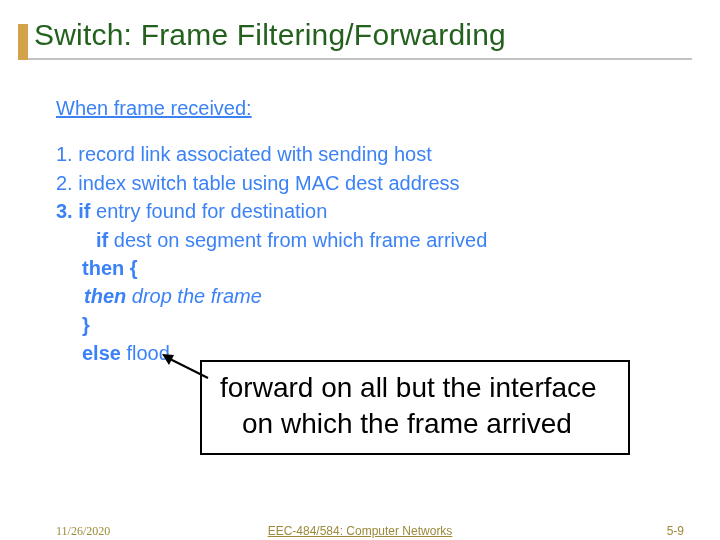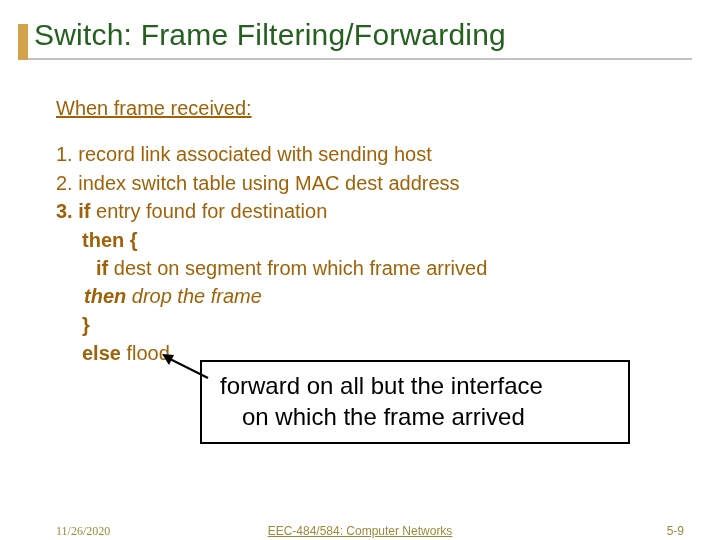--- a/index.html
+++ b/index.html
@@ -44,21 +44,21 @@
     margin-top: 6px;
     height: 2px;
     background: #c2c2c2;
   }
   .content {
     position: absolute;
     top: 94px;
     left: 56px;
     right: 50px;
     font-size: 20px;
-    color: #a16207;
+    color: #3b82f6;
     line-height: 1.42;
   }
   .received {
     text-decoration: underline;
     margin-bottom: 18px;
   }
   .step {
     margin: 0;
   }
   .indent1 { margin-left: 26px; }
@@ -69,21 +69,21 @@
     margin-left: 26px;
   }
   .callout-wrap {
     position: absolute;
     top: 360px;
     left: 200px;
   }
   .callout-box {
     border: 2px solid #000;
     padding: 8px 18px 10px 18px;
-    font-size: 24px;
+    font-size: 28px;
     line-height: 1.3;
     width: 390px;
     text-align: left;
   }
   .callout-box .l2 { padding-left: 22px; }
   .arrow {
     position: absolute;
     top: 352px;
     left: 160px;
     width: 50px;
@@ -113,25 +113,25 @@
   </div>
 
   <div class="content">
     <div class="received">When  frame received:</div>
 
     <div class="step">1. record link associated with sending host</div>
     <div class="step">2. index switch table using MAC dest address</div>
     <div class="step">
       <span class="bold">3. if</span><span> entry found for destination</span>
     </div>
+    <div class="step indent2">
+      <span class="bold">if</span><span> dest on segment from which frame arrived</span>
+    </div>
     <div class="step indent1">
       <span class="bold">then {</span>
-    </div>
-    <div class="step indent2">
-      <span class="bold">if</span><span> dest on segment from which frame arrived</span>
     </div>
     <div class="step indent3">
       <span class="bold">then</span><span> drop the frame</span>
     </div>
     <div class="step indent1">
       <span class="bold">}</span>
     </div>
     <div class="step flood-row">
       <span class="bold">else</span><span> flood</span>
     </div>

